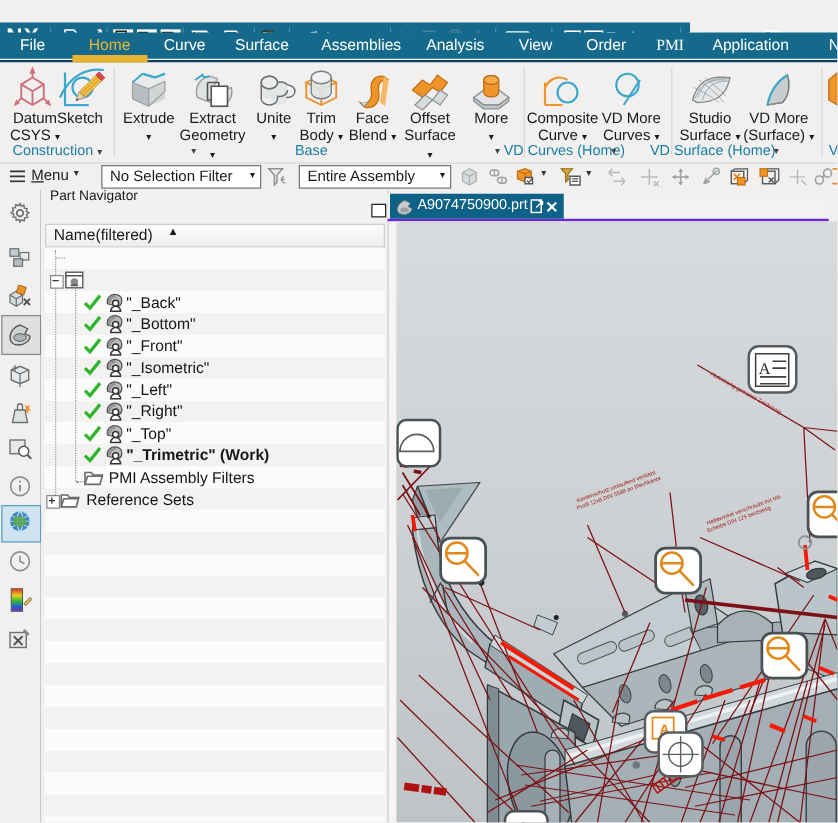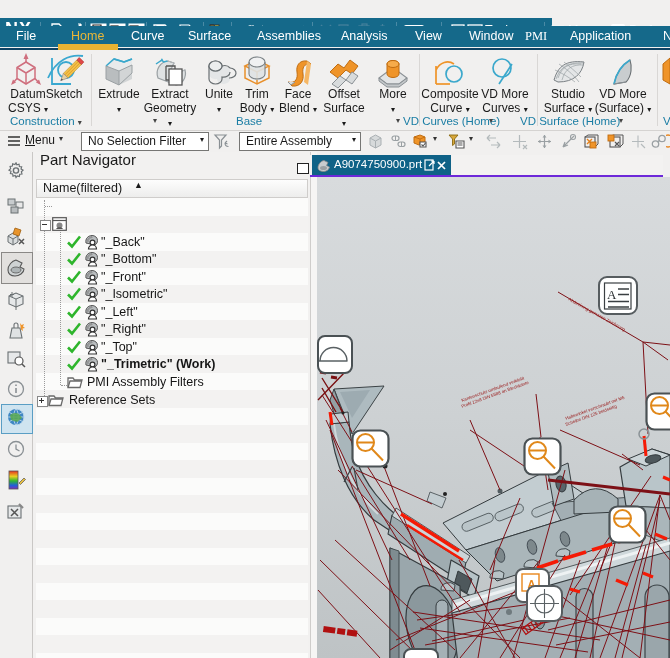--- a/index.html
+++ b/index.html
@@ -18,21 +18,21 @@
   .rlabel{position:absolute;font-size:12px;color:#1a1a1a;text-align:center;line-height:14px;}
   .rgroup{position:absolute;top:65px;font-size:11.5px;color:#1a7da4;text-align:center;}
   .rsep{position:absolute;top:4px;width:1px;height:72px;background:#d9d7d5;}
   .garrow{position:absolute;top:66px;font-size:8px;color:#444;}
   
   #toolbar{left:0;top:131px;width:670px;height:21px;background:#f1f0ef;}
   .combo{position:absolute;top:1px;height:17px;background:#fff;border:1px solid #767674;font-size:12px;color:#1a1a1a;}
   
   #sidebar{left:0;top:152px;width:32px;height:506px;background:#f1f0ef;border-right:1px solid #c9c7c5;}
   #panel{left:33px;top:152px;width:277px;height:506px;background:#f2f1f0;}
-  #ptitle{left:40px;top:151px;font-size:15px;color:#1a1a1a;}
+  #ptitle{left:40px;top:151px;font-size:11px;color:#1a1a1a;}
   #phead{left:36px;top:179px;width:270px;height:17px;background:linear-gradient(#fdfdfd,#ededec);border:1px solid #cfcdcb;font-size:12.5px;color:#1a1a1a;}
   #tree{left:36px;top:198px;width:272px;height:460px;background:repeating-linear-gradient(180deg,#fbfbfa 0px,#fbfbfa 17.5px,#f3f2f1 17.5px,#f3f2f1 35px);}
   .trow{position:absolute;left:0;width:272px;height:18px;font-size:12.5px;color:#161616;}
   .stripe{}
   .nm{left:65px;top:2px;}
   #sash{left:310px;top:152px;width:7px;height:506px;background:#f6f5f4;border-left:1px solid #cfcdcb;box-sizing:border-box;}
   #vtabbar{left:310px;top:155px;width:353px;height:20px;background:#f3f2f1;border-bottom:2px solid #6d28d9;}
 </style>
 </head>
 <body>
@@ -153,21 +153,21 @@
 <span class="tab" style="left:629px;top:5px;"><u>P</u>referenc</span>
 </div>
 <div id="tabrow" class="abs">
   <span class="tab" style="left:16px;">File</span>
   <span class="tab" style="left:71px;color:#eab637;">Home</span>
   <span class="tab" style="left:131px;">Curve</span>
   <span class="tab" style="left:188px;">Surface</span>
   <span class="tab" style="left:257px;">Assemblies</span>
   <span class="tab" style="left:341px;">Analysis</span>
   <span class="tab" style="left:415px;">View</span>
-  <span class="tab" style="left:469px;">Window</span>
+  <span class="tab" style="left:469px;">Order</span>
   <span class="tab" style="left:525px;font-family:Liberation Serif, serif;">PMI</span>
   <span class="tab" style="left:570px;">Application</span>
   <span class="tab" style="left:663px;">N</span>
 </div>
 <div id="navline" class="abs"></div>
 <div class="abs" style="left:58px;top:44px;width:60px;height:6px;background:#e9b332;z-index:3;"></div>
 <div id="ribbon" class="abs">
 <svg class="abs" style="left:9px;top:2px;" width="36" height="38" viewBox="0 0 36 38">
       <g stroke="#cf6f7e" stroke-width="1.5" fill="none">
         <path d="M17 10l9 5.5v11L17 32l-9-5.5v-11z"></path>

